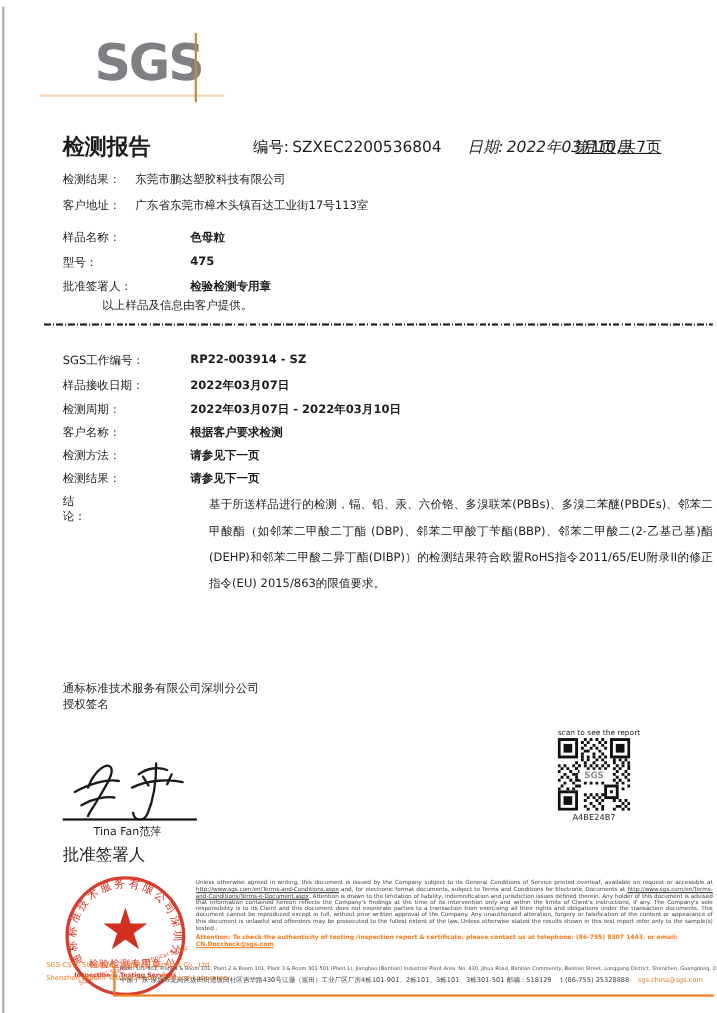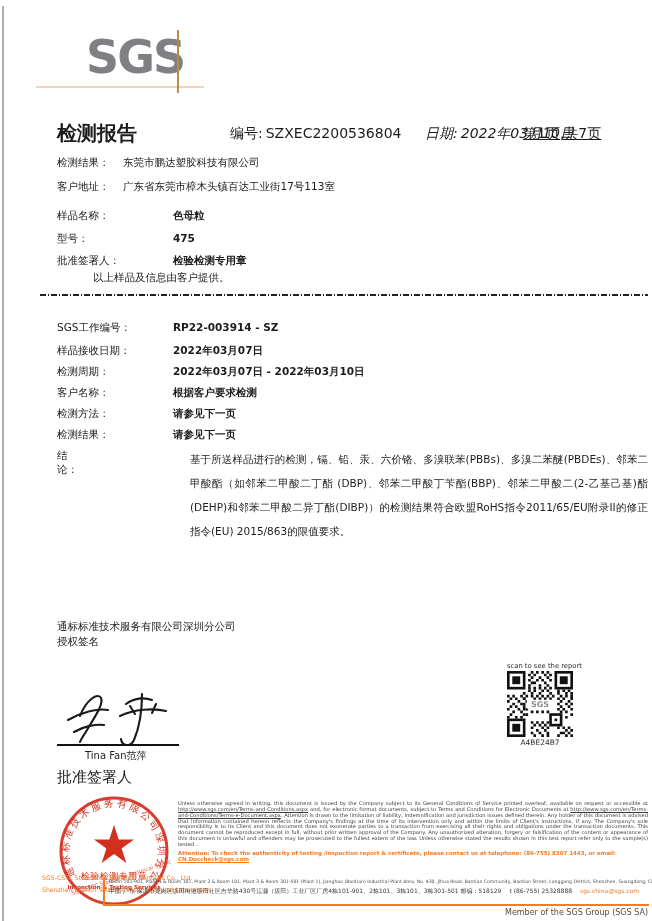--- a/index.html
+++ b/index.html
@@ -223,15 +223,14 @@
   <div class="co-en co-en1">SGS-CSTC Standards Technical Services Co., Ltd.</div>
   <div class="co-en co-en2">Shenzhen Branch Testing Center Chemical Laboratory</div>
 
   <div class="addr-vline"></div>
   <div class="addr-block">
     <div class="addr-en"><span>Room 101-901, Plant 4 &amp; Room 101, Plant 2 &amp; Room 101, Plant 3 &amp; Room 301-501 (Plant 1), Jianghao (Bantian) Industrial Plant Area, No. 430, Jihua Road, Bantian Community, Bantian Street, Longgang District, Shenzhen, Guangdong, China 518129</span><span class="addr-sep"></span></div>
     <div class="addr-cn"><span>中国·广东·深圳市龙岗区坂田街道坂田社区吉华路430号江灏（坂田）工业厂区厂房4栋101-901、2栋101、3栋101、3栋301-501 邮编：518129</span><span class="addr-sep"></span><span>t (86-755) 25328888</span><span class="addr-sep"></span><span class="addr-email">sgs.china@sgs.com</span></div>
   </div>
 
   <div class="footer-rule"></div>
-  <div class="member">Member of the SGS Group (SGS SA)</div>
 
 </div>
 
 </body></html>

